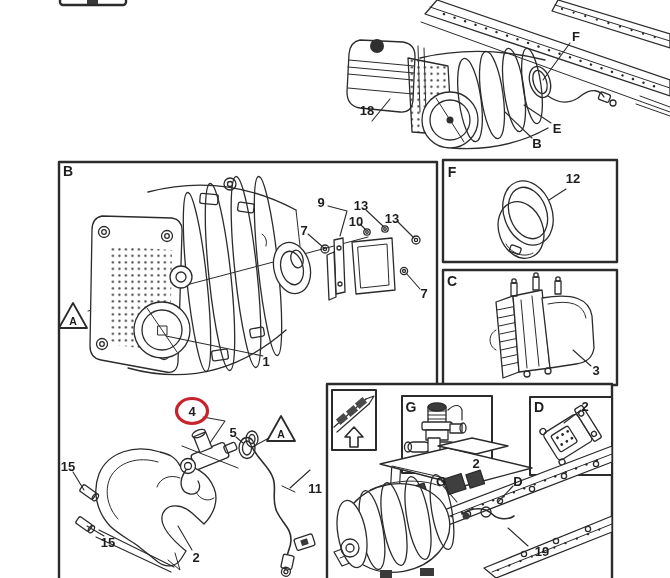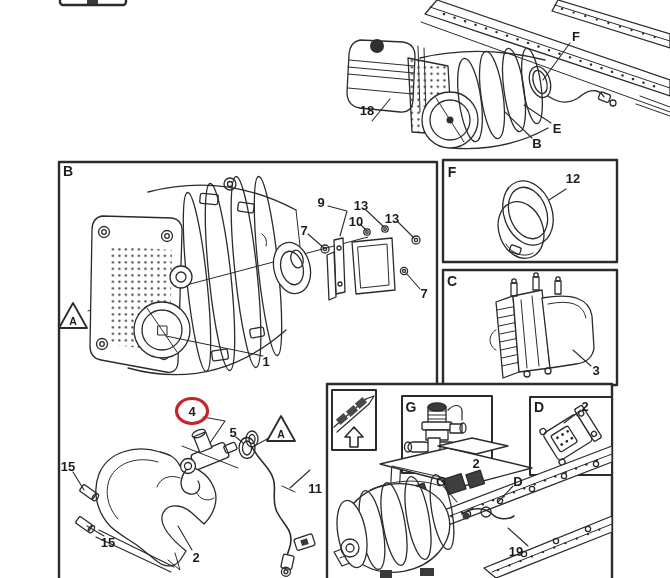--- a/index.html
+++ b/index.html
@@ -414,15 +414,15 @@
 <span class="lbl" style="left:596px;top:370px">3</span>
 
 <span class="lbl plabel" style="left:411px;top:407px">G</span>
 <span class="lbl" style="left:476px;top:463px">2</span>
 
 <span class="lbl plabel" style="left:539px;top:407px">D</span>
 <span class="lbl" style="left:585px;top:406px">2</span>
 
 <span class="lbl" style="left:441px;top:481px">G</span>
 <span class="lbl" style="left:518px;top:481px">D</span>
-<span class="lbl" style="left:516px;top:551px">19</span>
+<span class="lbl" style="left:542px;top:551px">19</span>
 
 </div>
 
 </body></html>

